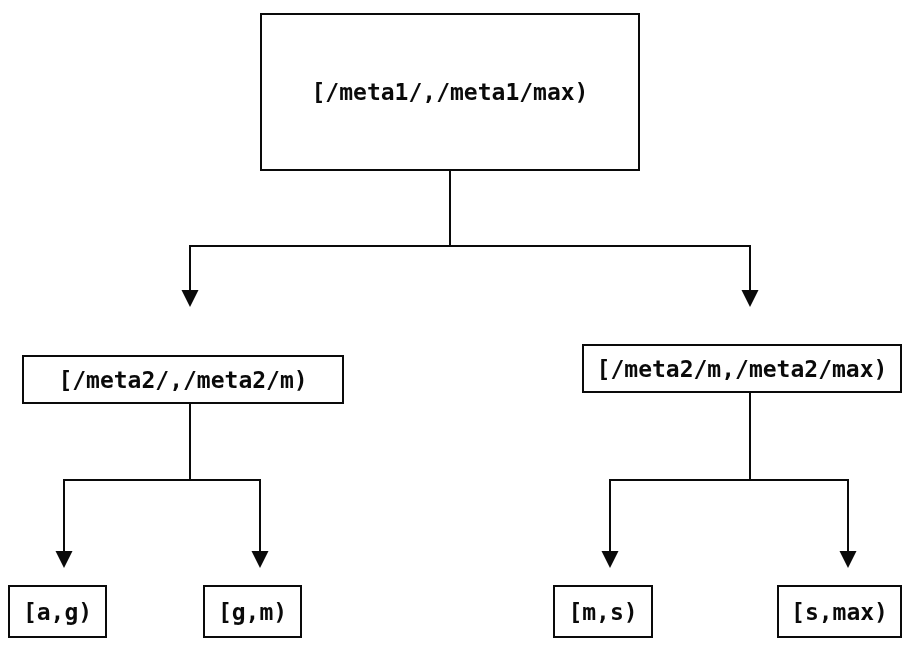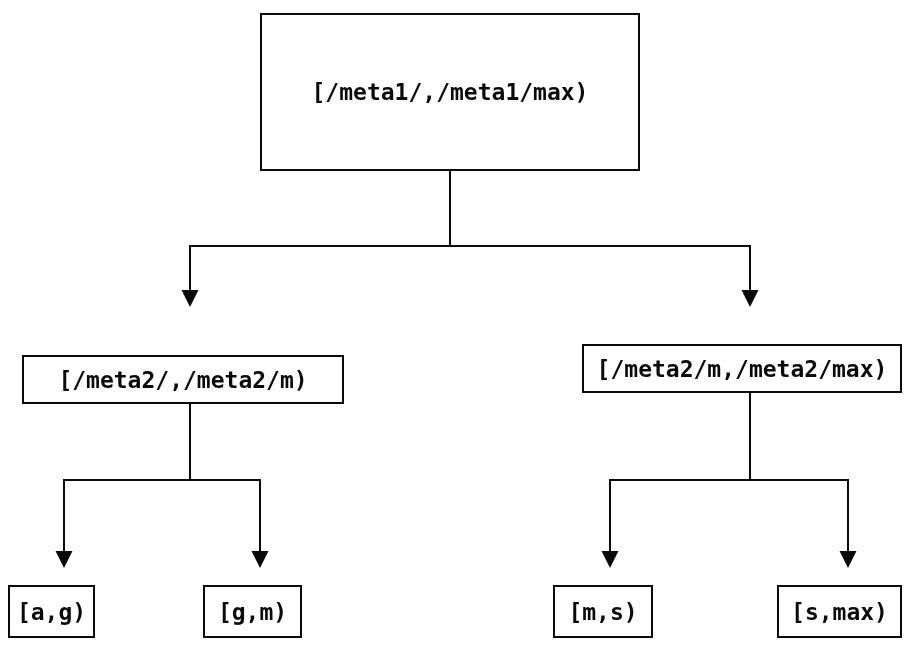--- a/index.html
+++ b/index.html
@@ -32,21 +32,21 @@
     justify-content: center;
     font-weight: bold;
     font-size: 23px;
     letter-spacing: 0;
     color: #0a0a0a;
     white-space: nowrap;
   }
   .node-root  { left: 260px; top: 13px;  width: 380px; height: 158px; }
   .node-left  { left: 22px;  top: 324px; width: 322px; height: 49px; margin-top: 31px;  }
   .node-right { left: 582px; top: 344px; width: 320px; height: 49px;  }
-  .node-leaf1 { left: 8px;   top: 585px; width: 87px;  height: 53px;  }
+  .node-leaf1 { left: 8px;   top: 585px; width: 99px;  height: 53px;  }
   .node-leaf2 { left: 203px; top: 585px; width: 99px;  height: 53px;  }
   .node-leaf3 { left: 553px; top: 585px; width: 100px; height: 53px;  }
   .node-leaf4 { left: 777px; top: 585px; width: 125px; height: 53px;  }
 </style>
 </head>
 <body>
 
 <div class="canvas">
 
   <svg class="edges" viewBox="0 0 912 652" xmlns="http://www.w3.org/2000/svg">

